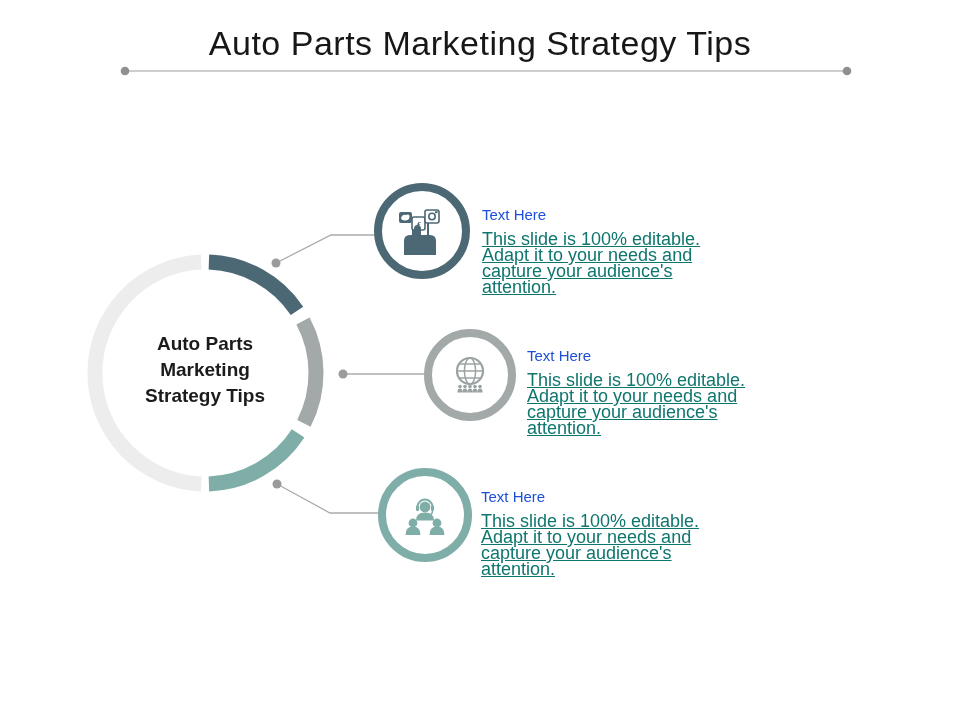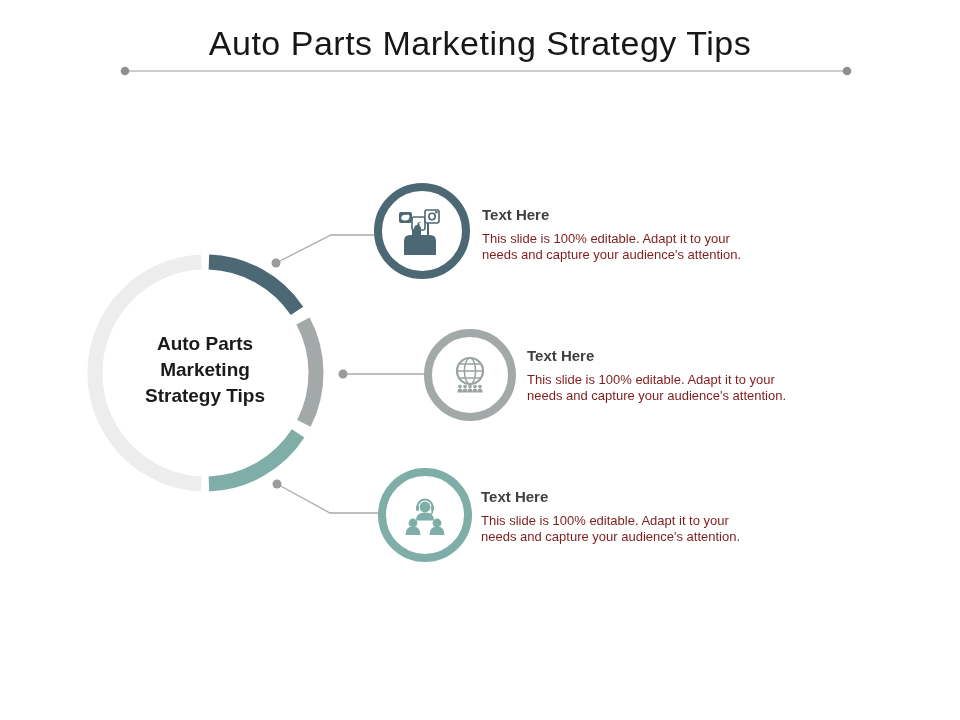--- a/index.html
+++ b/index.html
@@ -31,28 +31,29 @@
     line-height: 26px;
     color: #1b1b1b;
   }
   .item { position: absolute; width: 268px; }
   .item-1 { left: 482px; top: 206px; }
   .item-2 { left: 527px; top: 347px; }
   .item-3 { left: 481px; top: 488px; }
   .item h3 {
     margin: 0 0 8px 0;
     font-size: 15px;
-    font-weight: 700;
-    color: #404040;
+    font-weight: 400;
+    color: #1d4ed8;
   }
   .item p {
     margin: 0;
-    font-size: 13px;
+    font-size: 18px;
     line-height: 16px;
-    color: #7f1d1d;
+    color: #0f766e;
+    text-decoration: underline;
   }
 </style>
 </head>
 <body>
 
 <div class="slide">
 
   <h1 class="slide-title">Auto Parts Marketing Strategy Tips</h1>
 
   <svg class="diagram-svg" width="960" height="720" viewBox="0 0 960 720">

